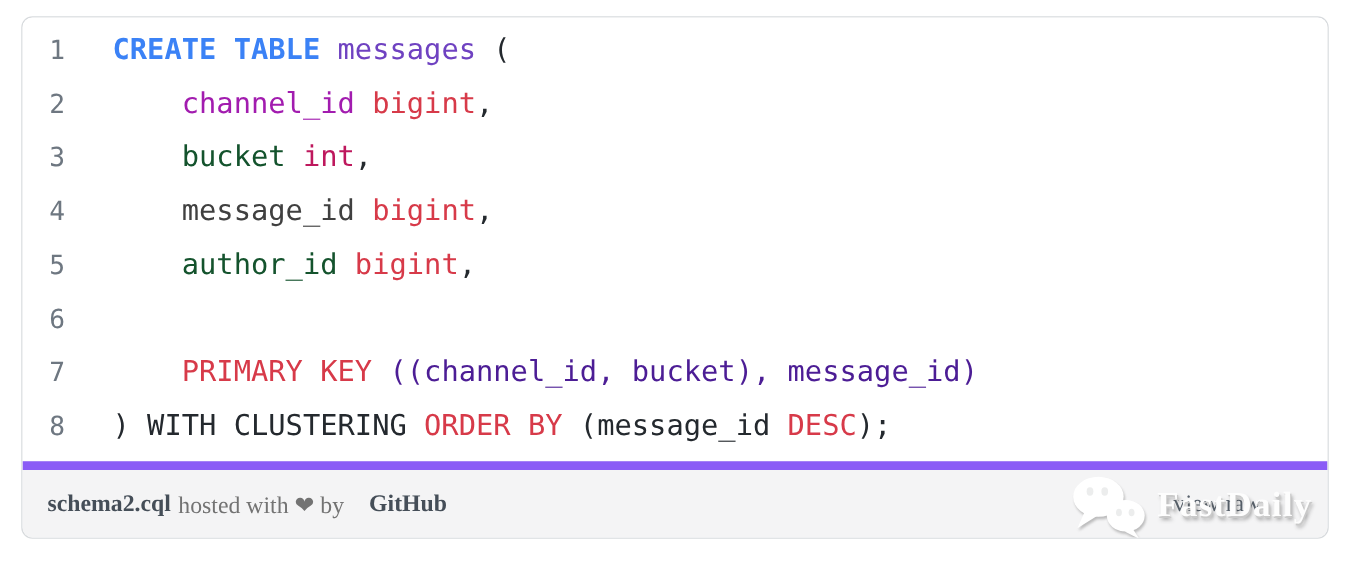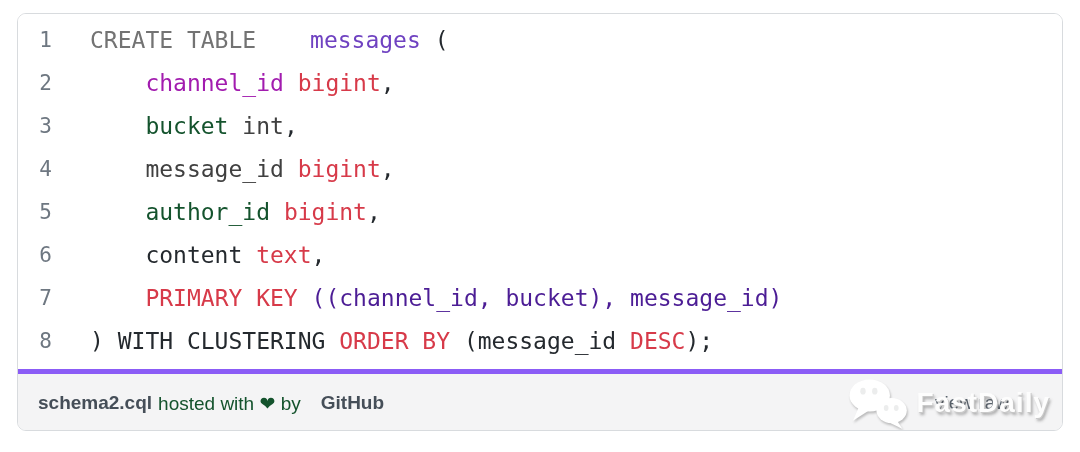--- a/index.html
+++ b/index.html
@@ -38,33 +38,34 @@
     font-size: 21px;
     user-select: none;
   }
 
   .line-code {
     padding-left: 38px;
   }
 
   .gist-meta {
     height: 63px;
-    border-top: 5px solid #8b5cf6;
+    border-top: 7px solid #8b5cf6;
     background: #f4f4f5;
     display: flex;
     align-items: center;
     padding: 0 20px;
     font-size: 19px;
     color: #57606a;
     position: relative;
+    font-family: Liberation Serif, serif;
   }
 
   .gist-meta a { text-decoration: none; cursor: pointer; }
   .file-link { font-weight: bold; color: #454e58; margin-right: 6px; }
-  .hosted-text { color: #14532d; }
+  .hosted-text { color: #737373; }
   .github-link { font-weight: bold; color: #454e58; margin-left: 20px; }
   .view-raw-link { margin-left: auto; margin-right: 33px; color: #57606a; }
 
   .watermark {
     position: absolute;
     right: 12px;
     top: 2px;
     display: flex;
     align-items: center;
     gap: 6px;
@@ -81,26 +82,26 @@
     color: #fdfdfd;
     text-shadow: 1px 1px 0 #c9c9c9, 2px 3px 3px rgba(80,80,80,0.45);
   }
 </style>
 </head>
 <body>
 
 <div class="gist-box">
 
   <div class="code-area">
-      <div class="code-line"><span class="line-num" style="color: rgb(110, 119, 129);">1</span><span class="line-code"><span style="color: #737373;">CREATE TABLE</span><span style="color: rgb(36, 41, 46);"> </span><span style="color: rgb(111, 66, 193); margin-left: 40px;">messages</span><span style="color: rgb(36, 41, 46);"> (</span></span></div>
+      <div class="code-line"><span class="line-num" style="color: rgb(110, 119, 129);">1</span><span class="line-code"><span style="color: #3b82f6; font-weight: bold;">CREATE TABLE</span><span style="color: rgb(36, 41, 46);"> </span><span style="color: rgb(111, 66, 193);">messages</span><span style="color: rgb(36, 41, 46);"> (</span></span></div>
       <div class="code-line"><span class="line-num" style="color: rgb(110, 119, 129);">2</span><span class="line-code"><span style="color: #a21caf;">    channel_id </span><span style="color: rgb(215, 58, 73);">bigint</span><span style="color: rgb(36, 41, 46);">,</span></span></div>
-      <div class="code-line"><span class="line-num" style="color: rgb(110, 119, 129);">3</span><span class="line-code"><span style="color: #14532d;">    bucket </span><span style="color: #404040;">int</span><span style="color: rgb(36, 41, 46);">,</span></span></div>
+      <div class="code-line"><span class="line-num" style="color: rgb(110, 119, 129);">3</span><span class="line-code"><span style="color: #14532d;">    bucket </span><span style="color: #be185d;">int</span><span style="color: rgb(36, 41, 46);">,</span></span></div>
       <div class="code-line"><span class="line-num" style="color: rgb(110, 119, 129);">4</span><span class="line-code"><span style="color: #404040;">    message_id </span><span style="color: rgb(215, 58, 73);">bigint</span><span style="color: rgb(36, 41, 46);">,</span></span></div>
       <div class="code-line"><span class="line-num" style="color: rgb(110, 119, 129);">5</span><span class="line-code"><span style="color: #14532d;">    author_id </span><span style="color: rgb(215, 58, 73);">bigint</span><span style="color: rgb(36, 41, 46);">,</span></span></div>
-      <div class="code-line"><span class="line-num" style="color: rgb(110, 119, 129);">6</span><span class="line-code"><span style="color: rgb(36, 41, 46);">    content </span><span style="color: rgb(215, 58, 73);">text</span><span style="color: rgb(36, 41, 46);">,</span></span></div>
+      <div class="code-line"><span class="line-num" style="color: rgb(110, 119, 129);">6</span></div>
       <div class="code-line"><span class="line-num" style="color: rgb(110, 119, 129);">7</span><span class="line-code"><span style="color: rgb(36, 41, 46);">    </span><span style="color: rgb(215, 58, 73);">PRIMARY KEY</span><span style="color: #4c1d95;"> ((channel_id, bucket), message_id)</span></span></div>
       <div class="code-line"><span class="line-num" style="color: rgb(110, 119, 129);">8</span><span class="line-code"><span style="color: rgb(36, 41, 46);">) WITH CLUSTERING </span><span style="color: rgb(215, 58, 73);">ORDER BY</span><span style="color: rgb(36, 41, 46);"> (message_id </span><span style="color: rgb(215, 58, 73);">DESC</span><span style="color: rgb(36, 41, 46);">);</span></span></div>
     </div>
 
   <div class="gist-meta">
     <a class="file-link">schema2.cql</a>
     <span class="hosted-text">hosted with ❤ by</span>
     <a class="github-link">GitHub</a>
     <a class="view-raw-link">view raw</a>
 

